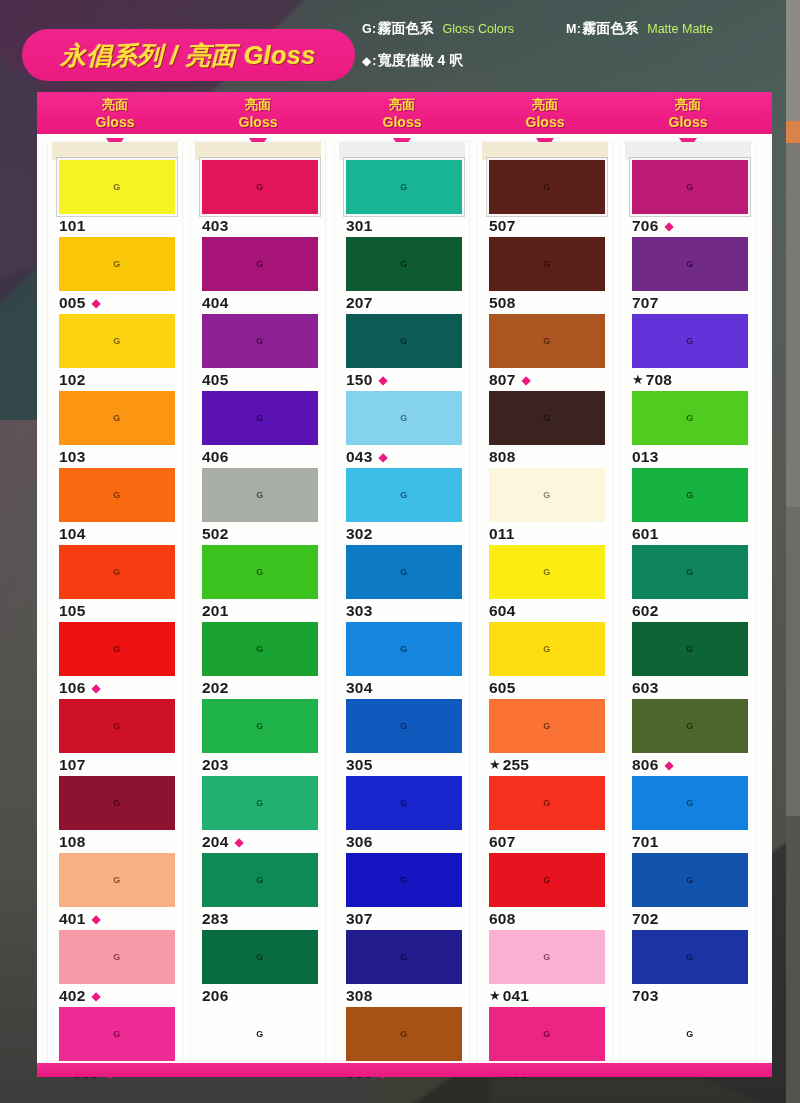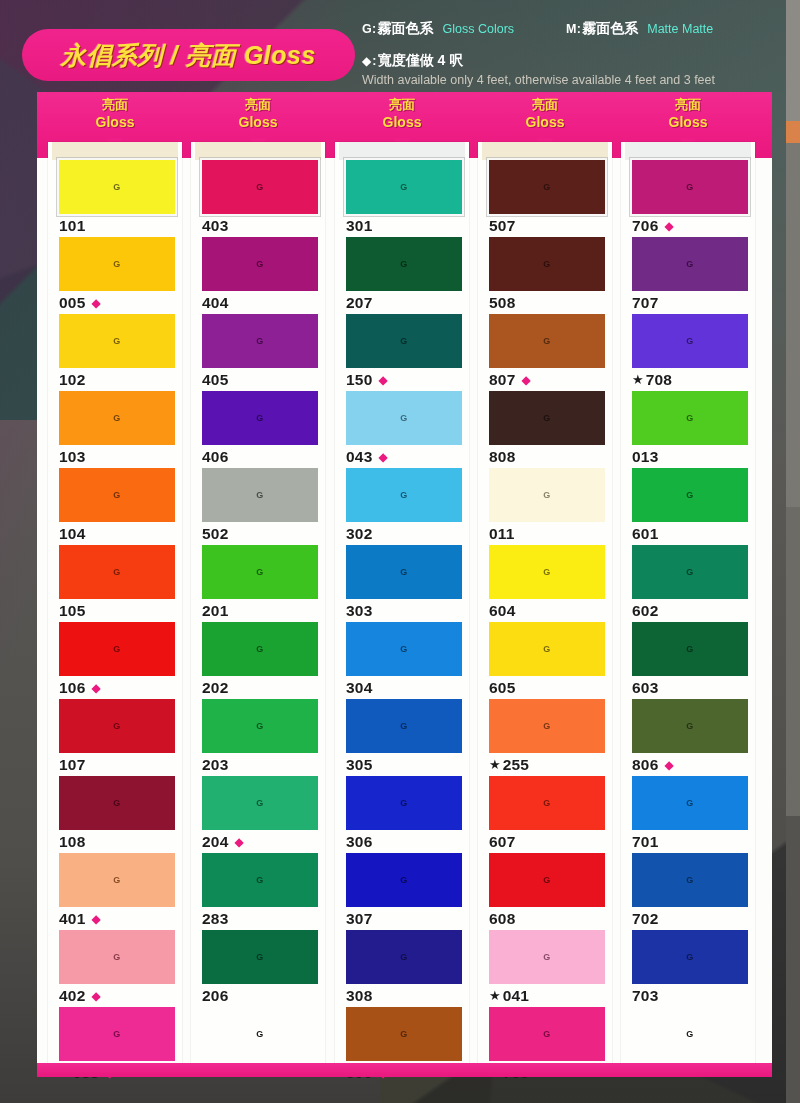--- a/index.html
+++ b/index.html
@@ -52,33 +52,33 @@
   }
   #title-banner .t {
     font-size: 25px; font-weight: bold; font-style: italic;
     color:#ffe13d; letter-spacing:.5px; white-space:nowrap;
     text-shadow: 1px 1px 0 #9d2a18, -1px 0 0 rgba(255,255,255,.35);
   }
   #legend { position:absolute; left:362px; top:20px; width:420px; color:#e6e2d8; }
   .legend-row1 { display:flex; align-items:baseline; height:24px; }
   .lg-key { font-size:12.5px; font-weight:bold; color:#fff; letter-spacing:.3px; }
   .lg-cn  { font-size:14px; font-weight:bold; color:#fff; margin-left:1px; }
-  .lg-en  { font-size:12.5px; color:#5eead4; margin-left:9px; }
+  .lg-en  { font-size:12.5px; color:#bef264; margin-left:9px; }
   .legend-gap { width:52px; }
   .legend-row2 { margin-top:8px; display:flex; align-items:baseline; }
   .legend-row2 .dia { color:#fff; font-size:12px; margin-right:1px; }
   .legend-row3 { margin-top:3px; font-size:12.5px; color:#cbc7bd; }
 
   
   #card {
     position:absolute; left:37px; top:92px; width:735px; height:985px;
     background:#fdfdfb;
   }
   #tab-bar {
-    position:absolute; left:0; top:0; width:735px; height:66px;
+    position:absolute; left:0; top:0; width:735px; height:42px;
     background: linear-gradient(to bottom,#f22a90 0%,#ee1e86 55%,#e8187e 100%);
   }
   .tab { position:absolute; top:4px; width:120px; text-align:center; }
   .tab .cn {
     display:block; font-size:13px; font-weight:bold; color:#ffe13d;
     line-height:17px; text-shadow:1px 1px 0 rgba(120,10,60,.6);
   }
   .tab .en {
     display:block; font-size:14px; font-weight:bold; color:#ffe13d;
     line-height:18px; text-shadow:1px 1px 0 rgba(120,10,60,.6);
@@ -145,21 +145,20 @@
     <span class="lg-key">M</span>
     <span class="lg-key">:</span>
     <span class="lg-cn">霧面色系</span>
     <span class="lg-en">Matte Matte</span>
   </div>
   <div class="legend-row2">
     <span class="dia">◆</span>
     <span class="lg-key">:</span>
     <span class="lg-cn">寬度僅做 4 呎</span>
   </div>
-  <div class="legend-row3">Width available only 4 feet, otherwise available 4 feet and 3 feet</div>
 </div>
 
 <div id="card">
   <div id="tab-bar">
       <div class="tab" style="left: 18px;">
         <span class="cn">亮面</span>
         <span class="en">Gloss</span>
         <span class="arrow"></span>
       </div>
       <div class="tab" style="left: 161px;">

